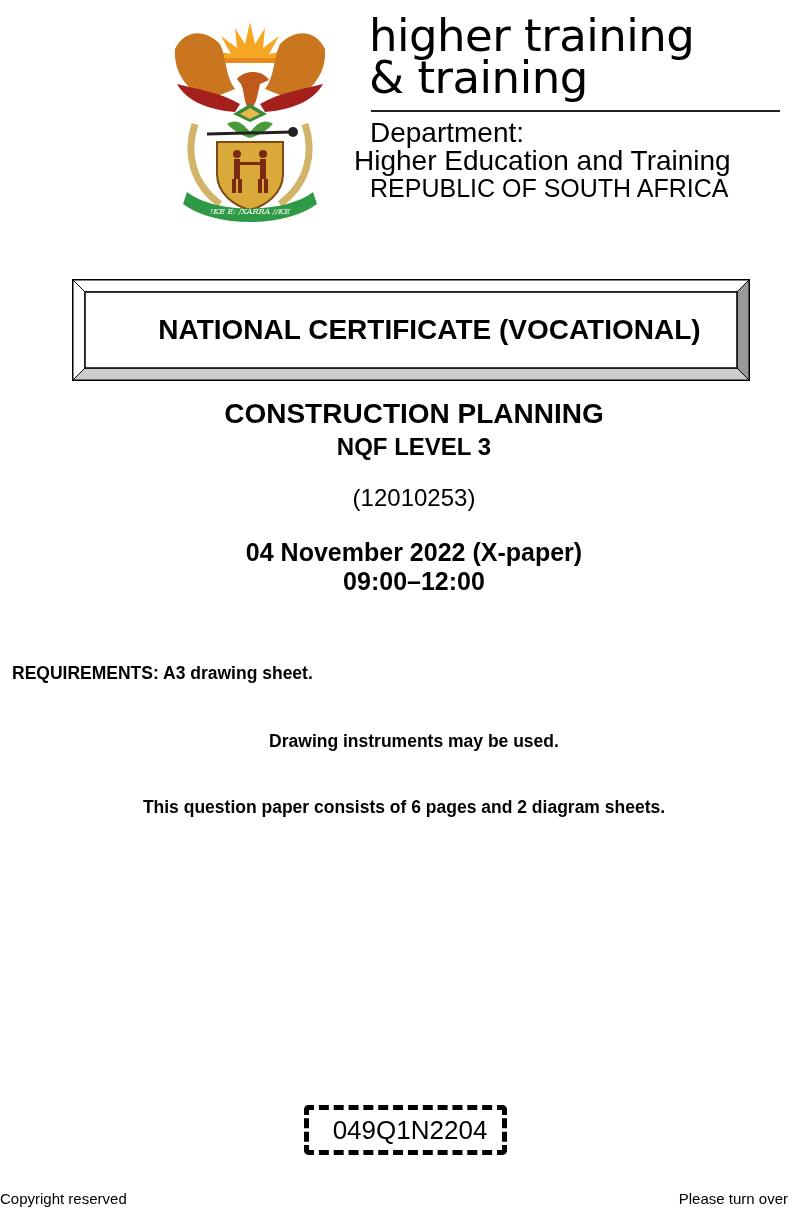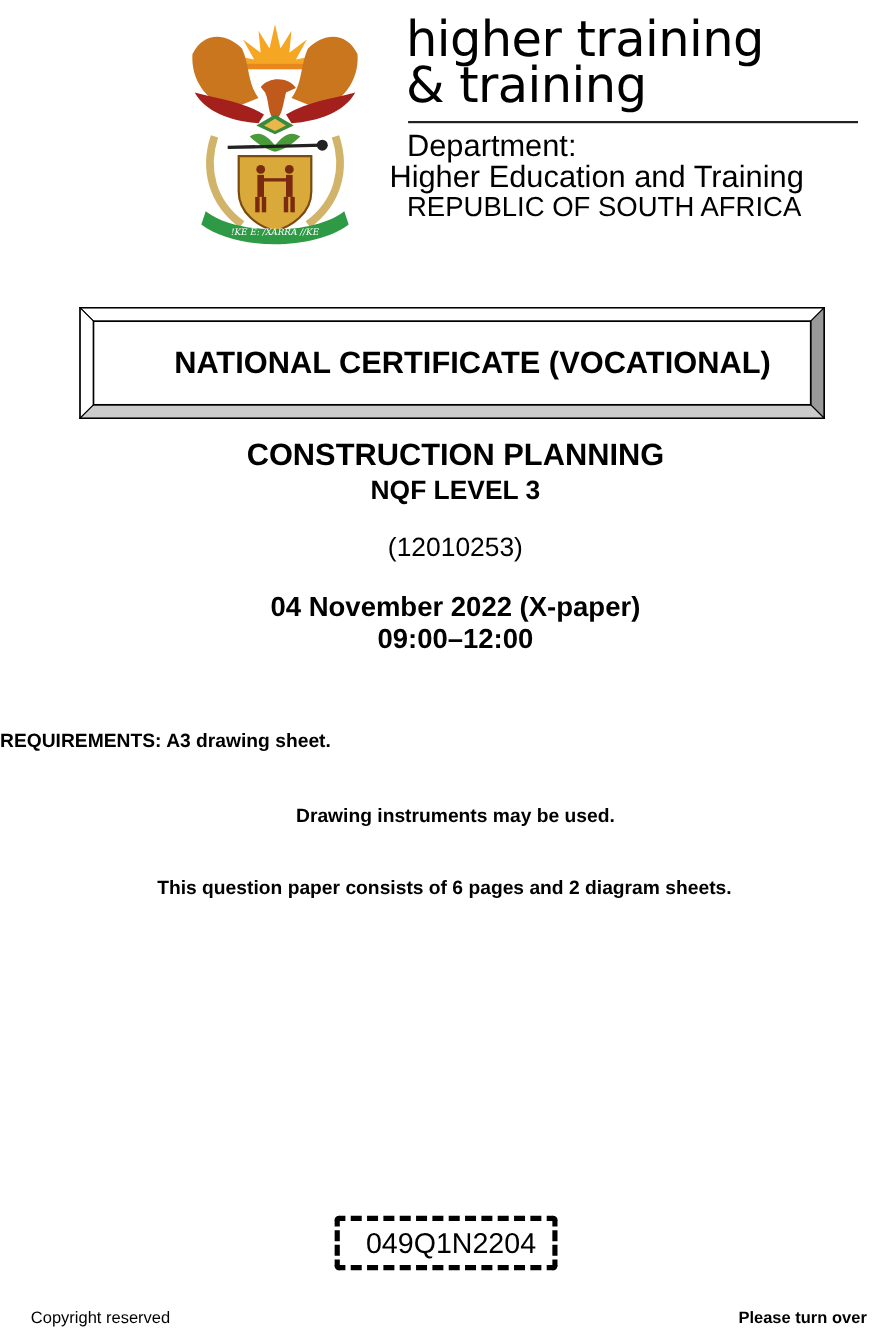--- a/index.html
+++ b/index.html
@@ -33,34 +33,34 @@
     font-weight: 700; font-size: 28px; white-space: nowrap; margin-left: 19px;
   }
 
   .center { left: 0; width: 828px; text-align: center; white-space: nowrap; }
   #subject { top: 398px; font-weight: 700; font-size: 28px; }
   #nqf     { top: 433px; font-weight: 700; font-size: 24px; }
   #code    { top: 484px; font-size: 24px; }
   #date    { top: 538px; font-weight: 700; font-size: 25px; }
   #time    { top: 567px; font-weight: 700; font-size: 25px; }
 
-  #requirements { left: 0; top: 663px; font-weight: 700; font-size: 17.5px; white-space: nowrap; }
+  #requirements { left: 12px; top: 663px; font-weight: 700; font-size: 17.5px; white-space: nowrap; }
   #instruments  { left: 0; width: 828px; top: 731px; text-align: center; font-weight: 700; font-size: 17.5px; white-space: nowrap; }
   #consists     { left: 0; width: 808px; top: 797px; text-align: center; font-weight: 700; font-size: 17.5px; white-space: nowrap; }
 
   #paper-code-box {
     left: 304px; top: 1105px; width: 184px; height: 40px;
     border: 5px dashed #000; border-radius: 5px;
     display: flex; align-items: center; justify-content: center;
     font-size: 26px;
     padding-left: 9px;
   }
 
-  #footer-left  { left: 0; top: 1190px; font-size: 15px; margin-left: 28px; }
-  #footer-right { right: 12px; top: 1190px; font-size: 15px; font-weight: bold; }
+  #footer-left  { left: 0; top: 1190px; font-size: 15px; }
+  #footer-right { right: 12px; top: 1190px; font-size: 15px; }
 </style>
 </head>
 <body>
 
 <svg id="crest" class="abs" viewBox="0 0 170 210">
 
   <g>
     <polygon points="85,8 90,30 100,14 98,34 114,22 104,40 125,36 106,48 64,48 46,36 66,40 56,22 72,34 70,14 80,30" fill="#f5a623"></polygon>
     <rect x="55" y="44" width="60" height="5" fill="#e8871e"></rect>
   </g>

